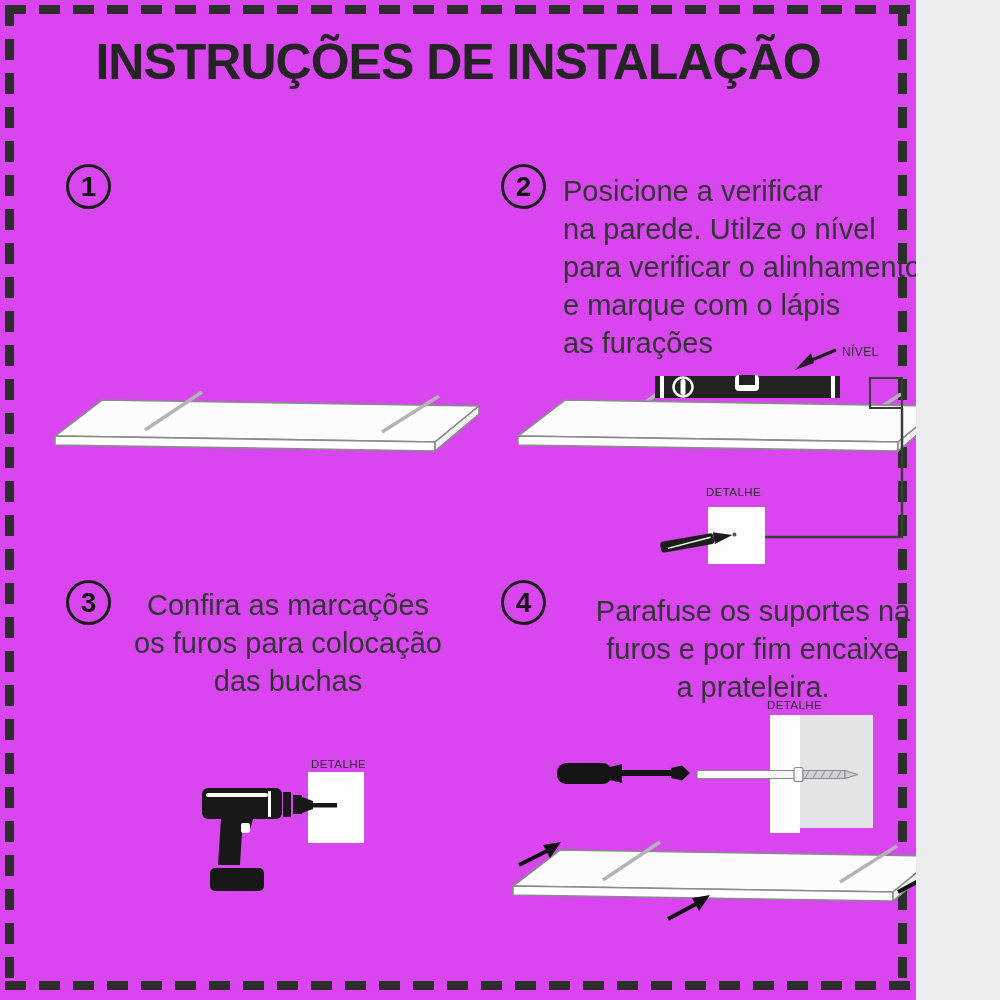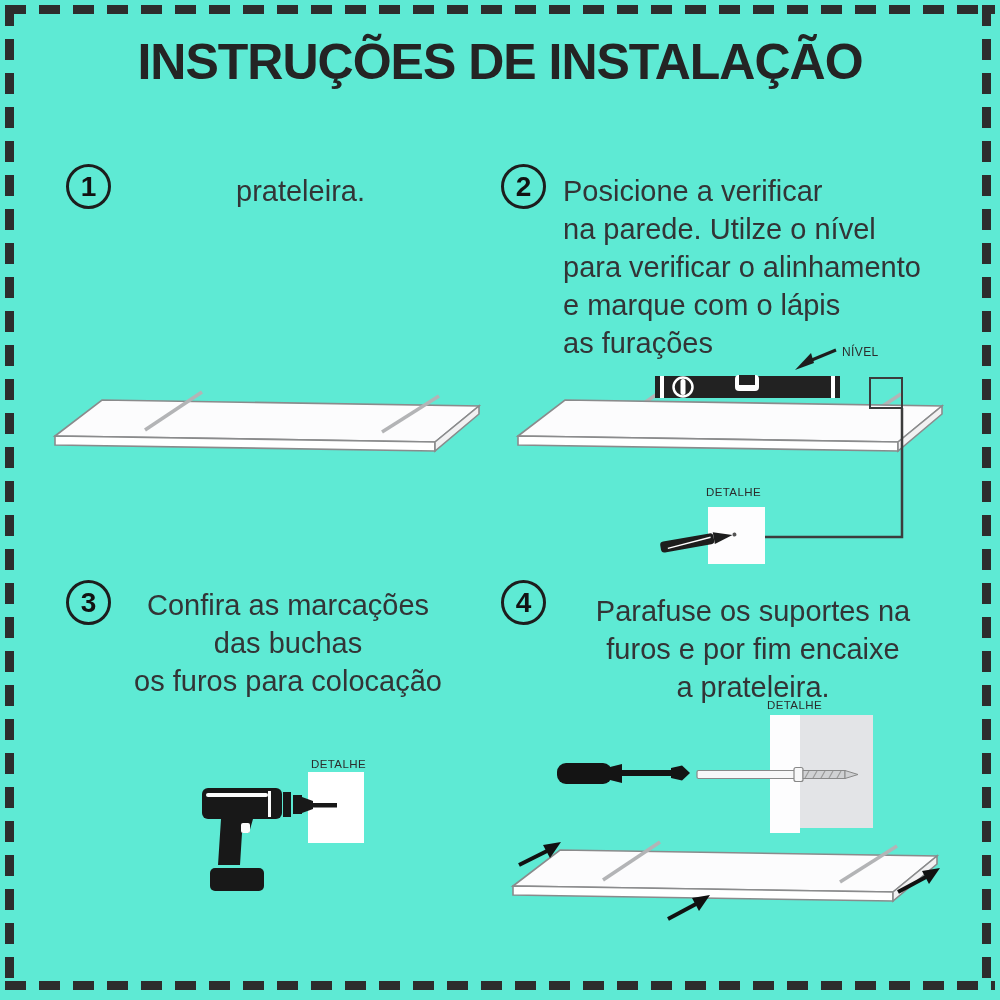--- a/index.html
+++ b/index.html
@@ -1,19 +1,19 @@
 <!DOCTYPE html>
 <html><head>
 <meta charset="utf-8">
 <style>
   * { margin:0; padding:0; box-sizing:border-box; }
   html,body { background:#ecedee; }
   .page {
-    position:relative; width:1000px; height:1000px;
-    background:#5eead4; font-family:"Liberation Sans", sans-serif;
+    position:relative; width:916px; height:1000px;
+    background:#d946ef; font-family:"Liberation Sans", sans-serif;
     overflow:hidden;
   }
   .dash-h { position:absolute; left:5px; right:5px; height:9px;
     background:repeating-linear-gradient(90deg,#2d2d2d 0 21px,transparent 21px 34px); }
   .dash-v { position:absolute; top:5px; bottom:10px; width:9px;
     background:repeating-linear-gradient(180deg,#2d2d2d 0 21px,transparent 21px 34px); }
   .dash-top { top:5px; } .dash-bottom { bottom:10px; }
   .dash-left { left:5px; } .dash-right { right:9px; }
 
   .title {
@@ -39,21 +39,20 @@
 
   <div class="dash-h dash-top"></div>
   <div class="dash-h dash-bottom"></div>
   <div class="dash-v dash-left"></div>
   <div class="dash-v dash-right"></div>
 
   <div class="title">INSTRUÇÕES DE INSTALAÇÃO</div>
 
   <div class="badge" style="left:66px; top:164px;">1</div>
   <div class="steptext center" style="left:128px; top:172px; width:345px;">
-    <div>prateleira.</div>
   </div>
 
   <div class="badge" style="left:501px; top:164px;">2</div>
   <div class="steptext" style="left:563px; top:172px; width:410px;">
     <div>Posicione a verificar</div>
     <div>na parede. Utilze o nível</div>
     <div>para verificar o alinhamento</div>
     <div>e marque com o lápis</div>
     <div>as furações</div>
   </div>
@@ -102,22 +101,22 @@
       <line x1="162" y1="203.5" x2="206" y2="200" stroke="#ffffff" stroke-width="1.4"></line>
       <circle cx="230" cy="201.5" r="2" fill="#555555"></circle>
     </g>
   </svg>
   <div class="small-label" style="left:842px; top:345px;">NÍVEL</div>
   <div class="small-label" style="left:706px; top:486px; font-size:11.5px;">DETALHE</div>
 
   <div class="badge" style="left:66px; top:580px;">3</div>
   <div class="steptext center" style="left:108px; top:586px; width:360px;">
     <div>Confira as marcações</div>
+    <div>os furos para colocação</div>
     <div>das buchas</div>
-    <div>os furos para colocação</div>
   </div>
 
   <div class="badge" style="left:501px; top:580px;">4</div>
   <div class="steptext center" style="left:553px; top:592px; width:400px;">
     <div>Parafuse os suportes na</div>
     <div>furos e por fim encaixe</div>
     <div>a prateleira.</div>
   </div>
 
   <svg style="left:175px; top:752px;" width="200" height="150" viewBox="0 0 200 150">

